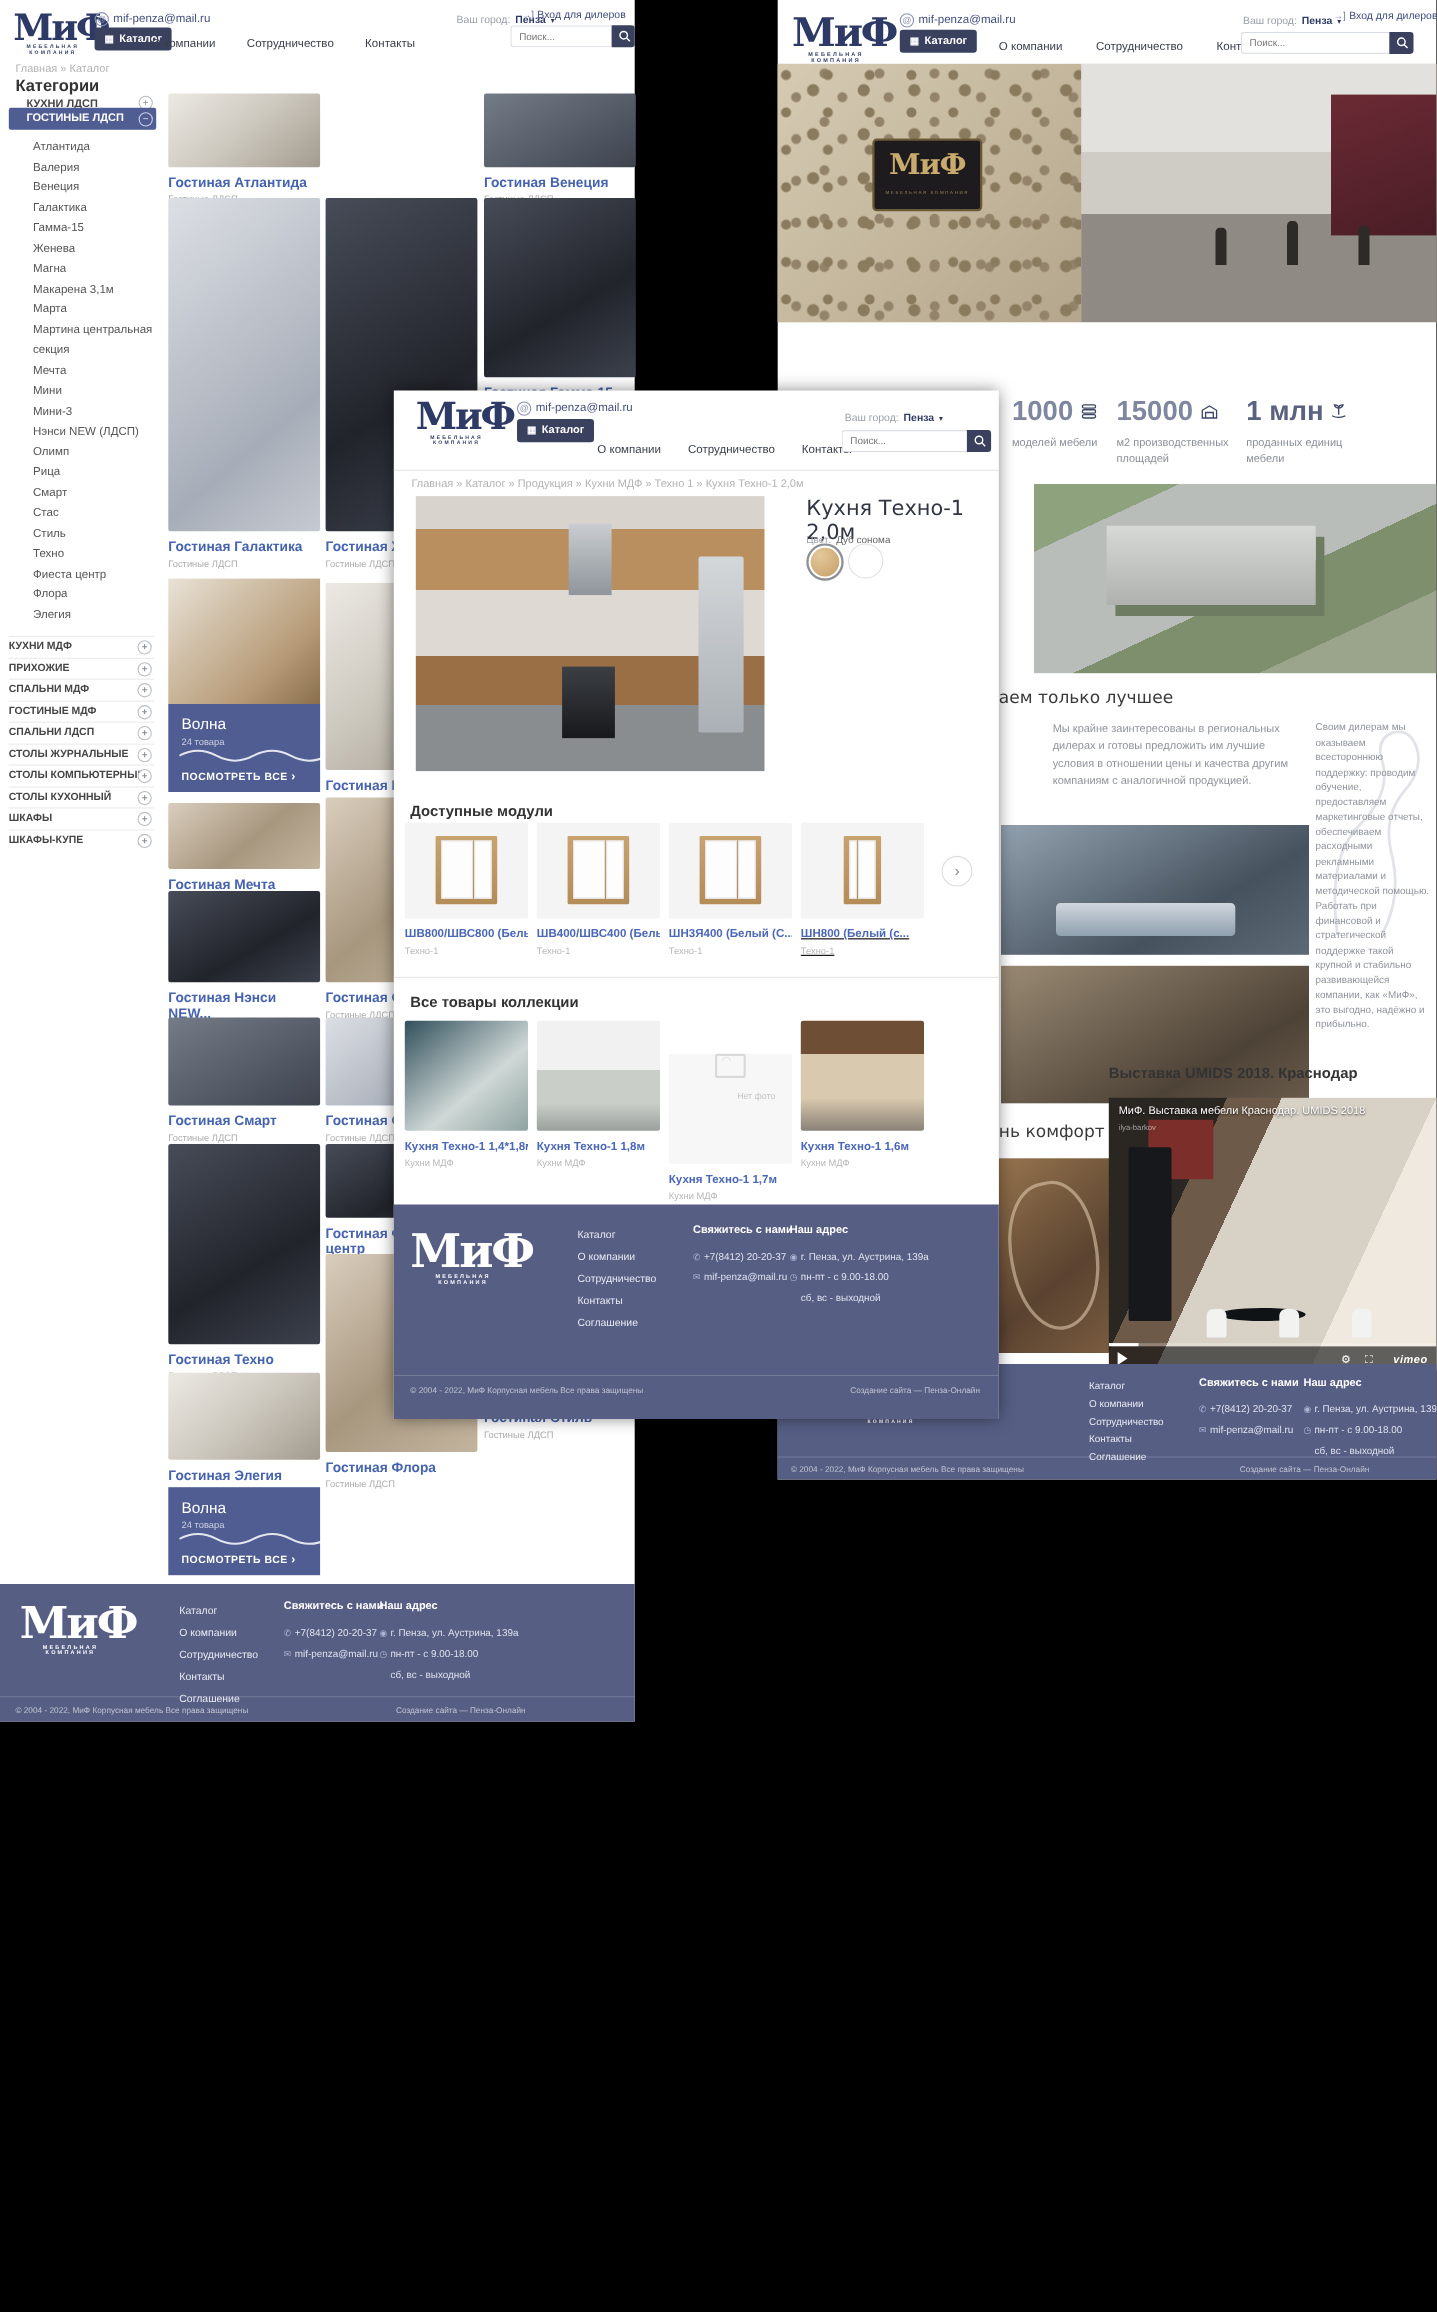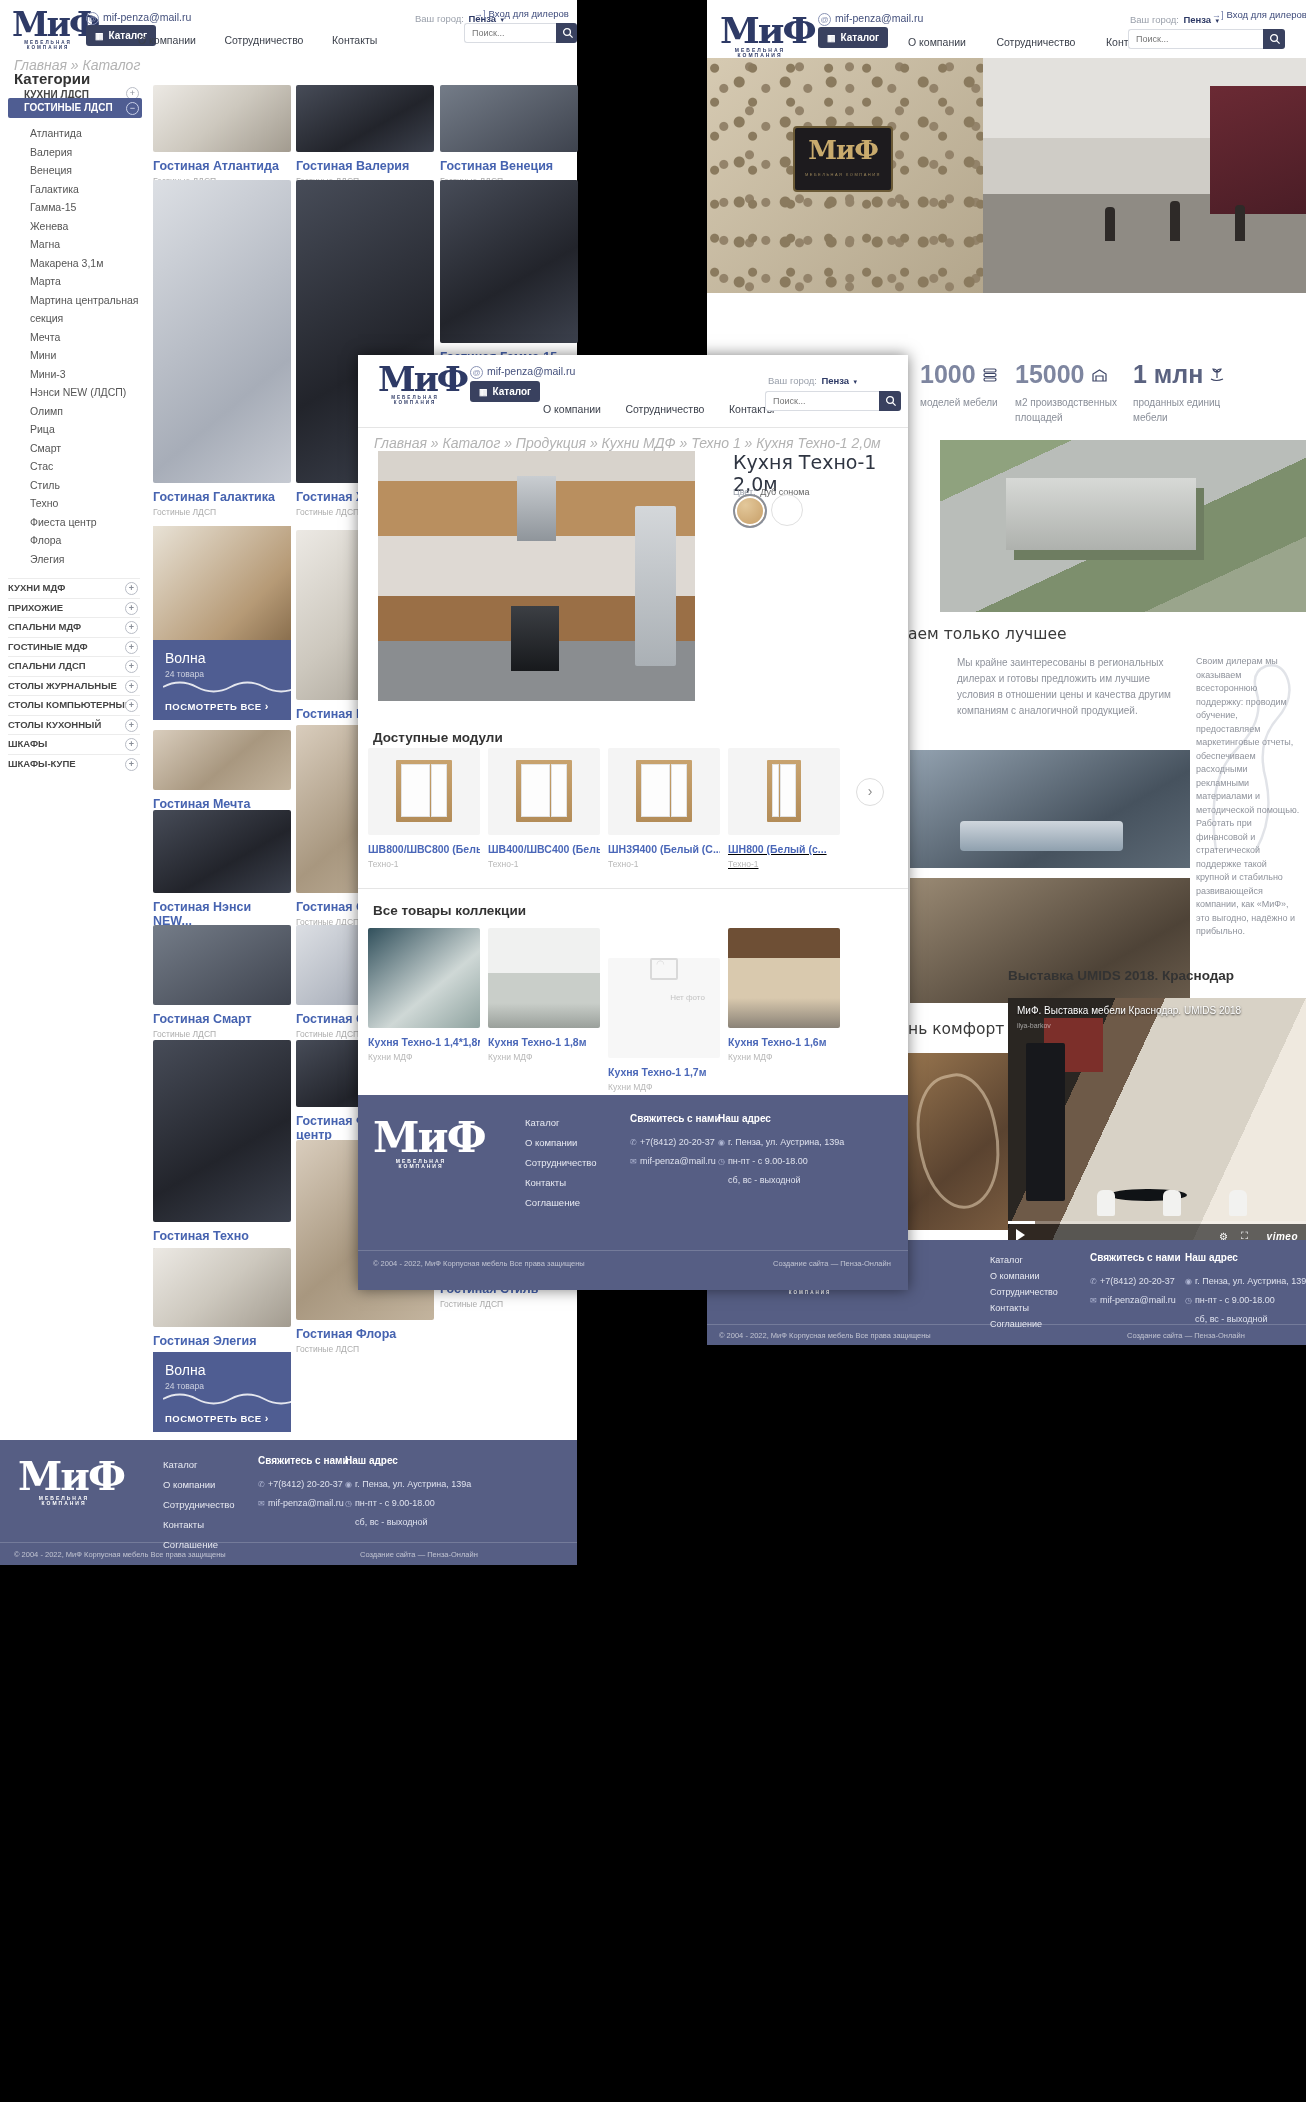--- a/index.html
+++ b/index.html
@@ -24,21 +24,21 @@
   .citylbl{font-size:9.5px;color:#9aa0ab;}
   .cityval{font-size:9.5px;color:#2e3a66;font-weight:bold;}
   .chev{font-size:7px;color:#2e3a66;}
   .dealers{font-size:9.5px;color:#3d4a7a;}
   .dealers .lg-ic{color:#6b77a5;margin-right:3px;font-size:9px;}
   .search{position:absolute;display:flex;}
   .search input{border:1px solid #d9dce2;border-right:none;border-radius:3px 0 0 3px;font-size:9px;padding:0 7px;color:#555;outline:none;width:100%;height:20px;box-sizing:border-box;font-family:"Liberation Sans",sans-serif;}
   .search .sbtn{width:24px;height:20px;background:#39415f;border-radius:0 3px 3px 0;border:none;color:#fff;cursor:pointer;position:relative;}
   .sbtn svg{position:absolute;left:6px;top:4px;}
   
-  .crumb{font-size:14px;color:#b3b3b3;font-style:italic;}
+  .crumb{font-size:10px;color:#b3b3b3;}
   .h1{font-size:15px;font-weight:bold;color:#333;}
   
   .side-top{font-size:10px;font-weight:bold;color:#454545;}
   .side-sel{background:#4f5d92;border-radius:2px;color:#fff;font-size:10px;font-weight:bold;line-height:20px;padding-left:16px;}
   .pm{position:absolute;width:11px;height:11px;border:1px solid #b9bdc6;border-radius:50%;font-size:9px;line-height:10px;text-align:center;color:#8a8f99;background:#fff;}
   .pm.inv{border-color:#c8cfe8;color:#e8ebf7;background:transparent;}
   .subcats{list-style:none;margin:0;padding:0;font-size:10.5px;color:#555;line-height:18.5px;}
   .subcats li{padding-left:22px;cursor:pointer;}
   .acc{list-style:none;margin:0;padding:0;}
   .acc li{position:relative;border-top:1px solid #ececec;line-height:18.5px;height:18.5px;font-size:9.5px;font-weight:bold;color:#454545;cursor:pointer;}
@@ -269,25 +269,20 @@
           <div class="pt">Волна</div>
           <div class="pc">24 товара</div>
           <svg class="wave" viewBox="0 0 120 16">
               <path d="M0 8 Q15 0 30 8 T60 8 T90 8 T120 8" fill="none" stroke="#fff" stroke-width="1.6"></path>
             </svg>
           <div class="cta"><span>ПОСМОТРЕТЬ ВСЕ</span> <span class="ar">›</span></div>
         </div>
       </div>
     </div>
     <div class="abs" style="left:143px;top:0;width:138px;height:100%;">
-      <div class="pcard" style="top: 0px;">
-          <div class="ph ph-b" style="height: 67px;"></div>
-          <div class="pname">Гостиная Валерия</div>
-          <div class="pcat">Гостиные ЛДСП</div>
-        </div>
         <div class="pcard" style="top: 95px;">
           <div class="ph ph-b" style="height: 303px;"></div>
           <div class="pname">Гостиная Женева</div>
           <div class="pcat">Гостиные ЛДСП</div>
         </div>
         <div class="pcard" style="top: 445px;">
           <div class="ph ph-c" style="height: 170px;"></div>
           <div class="pname">Гостиная Магна</div>
           <div class="pcat">Гостиные ЛДСП</div>
         </div>

